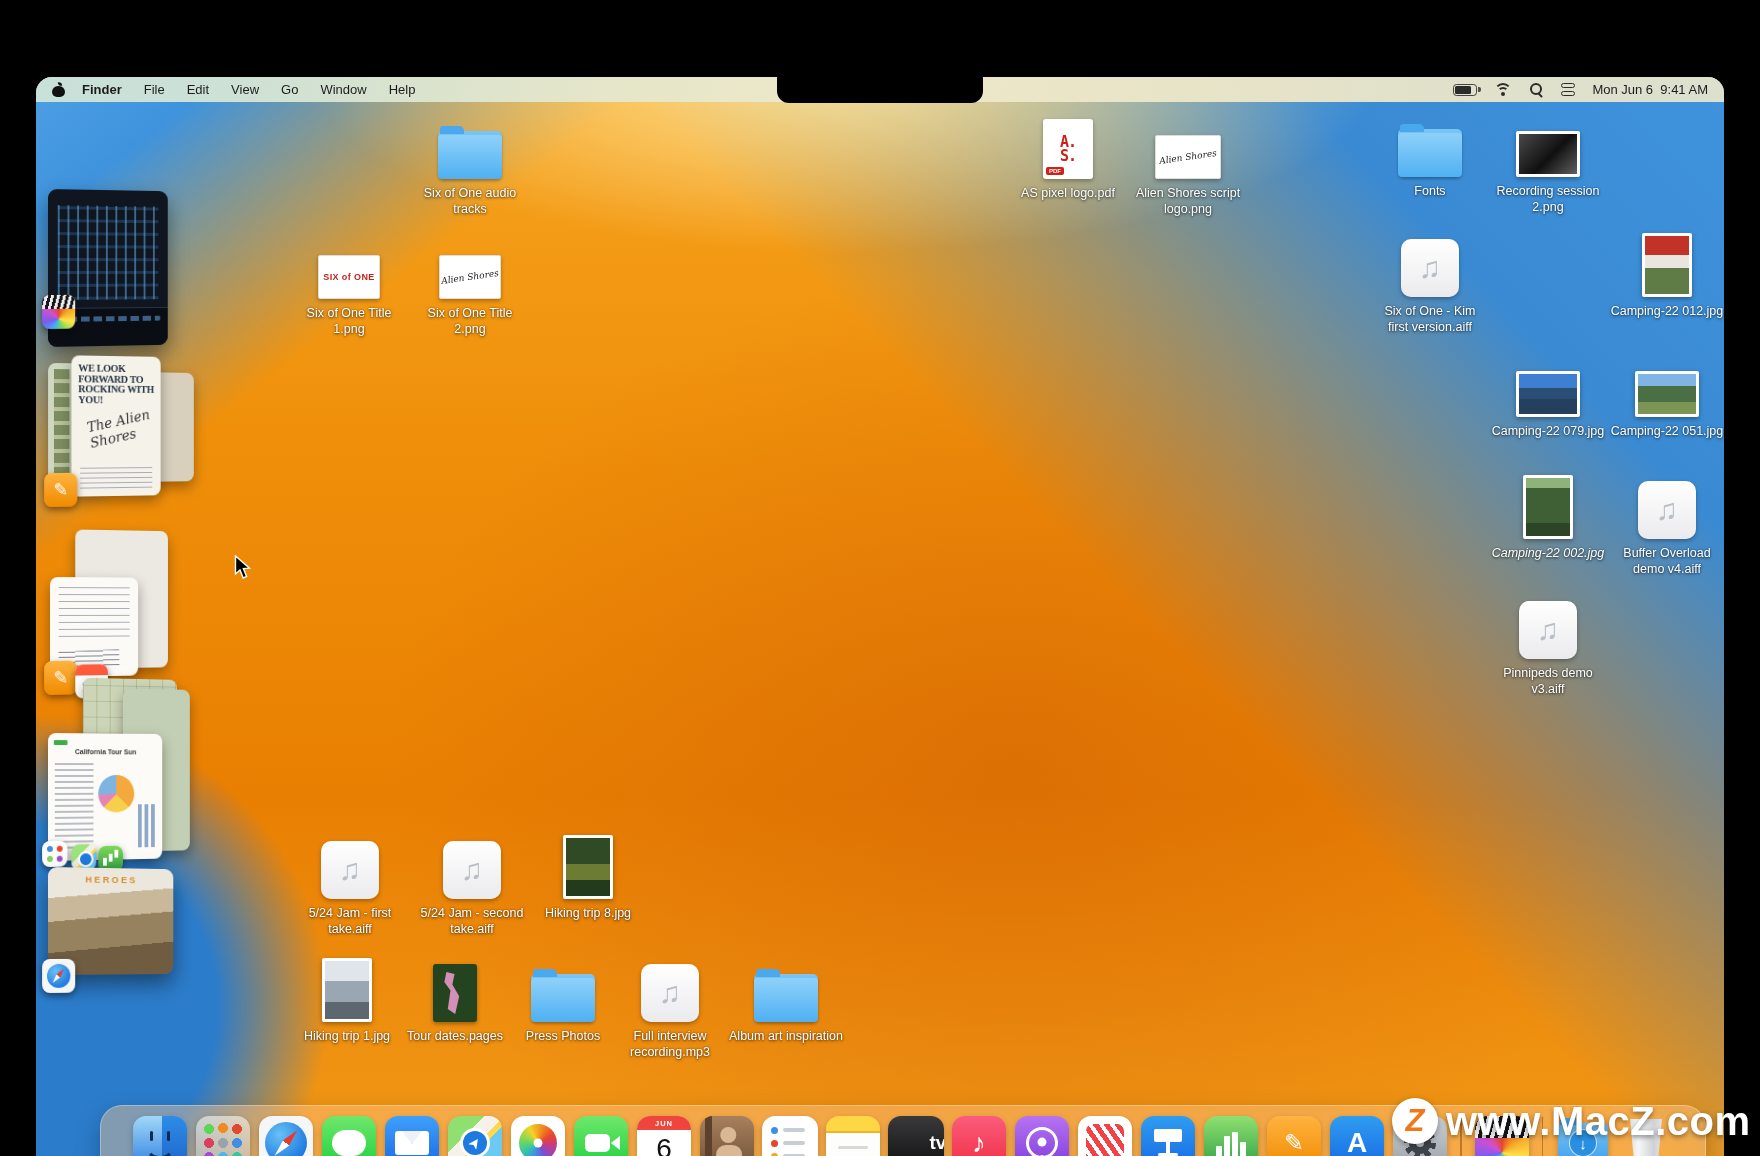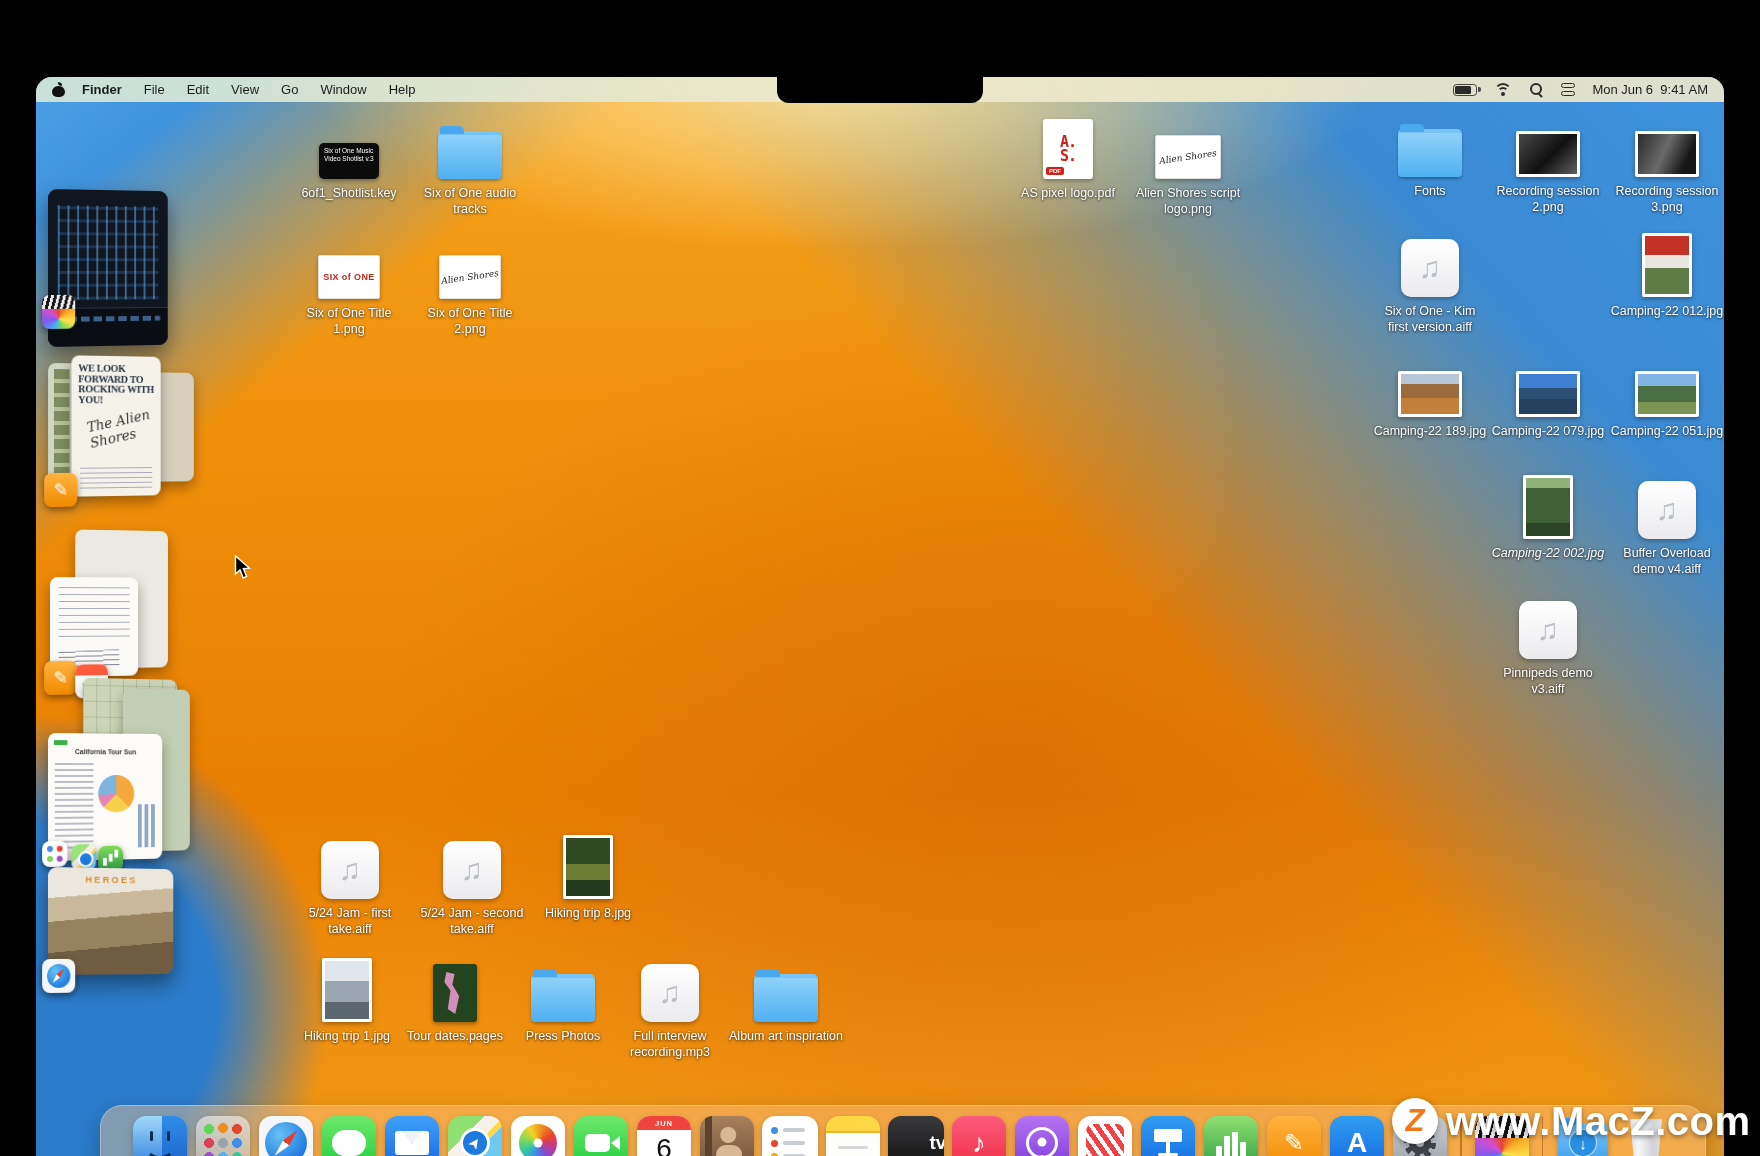--- a/index.html
+++ b/index.html
@@ -372,26 +372,20 @@
     <div class="badge b-num" style="left:52px;bottom:-6px;width:26px;height:26px;"></div>
   </div>
 
   <div class="stack" style="left:12px;top:790px;width:150px;height:150px;">
     <div class="win saf-win">
       <div class="heroes">HEROES</div>
     </div>
     <div class="badge b-safari" style="left:-6px;top:92px;"></div>
   </div>
 
-  <div class="dicon" style="left:255px;top:38px;">
-    <div class="thumbwrap">
-        <div class="keyn">Six of One Music Video Shotlist v.3</div>
-      </div>
-    <div class="lbl">6of1_Shotlist.key</div>
-  </div>
   <div class="dicon" style="left:376px;top:38px;">
     <div class="thumbwrap">
         <div class="folder"></div>
       </div>
     <div class="lbl">Six of One audio tracks</div>
   </div>
   <div class="dicon" style="left:255px;top:158px;">
     <div class="thumbwrap">
         <div class="card">
           <span class="t1">SIX of ONE</span>
@@ -431,45 +425,33 @@
         <div class="folder"></div>
       </div>
     <div class="lbl">Fonts</div>
   </div>
   <div class="dicon" style="left:1454px;top:36px;">
     <div class="thumbwrap">
         <div class="photo land bw1"></div>
       </div>
     <div class="lbl">Recording session 2.png</div>
   </div>
-  <div class="dicon" style="left:1573px;top:36px;">
-    <div class="thumbwrap">
-        <div class="photo land bw2"></div>
-      </div>
-    <div class="lbl">Recording session 3.png</div>
-  </div>
   <div class="dicon" style="left:1336px;top:156px;">
     <div class="thumbwrap">
         <div class="audio">
           <span>♫</span>
         </div>
       </div>
     <div class="lbl">Six of One - Kim first version.aiff</div>
   </div>
   <div class="dicon" style="left:1573px;top:156px;">
     <div class="thumbwrap">
         <div class="photo port c012"></div>
       </div>
     <div class="lbl">Camping-22 012.jpg</div>
-  </div>
-  <div class="dicon" style="left:1336px;top:276px;">
-    <div class="thumbwrap">
-        <div class="photo land c189"></div>
-      </div>
-    <div class="lbl">Camping-22 189.jpg</div>
   </div>
   <div class="dicon" style="left:1454px;top:276px;">
     <div class="thumbwrap">
         <div class="photo land c079"></div>
       </div>
     <div class="lbl">Camping-22 079.jpg</div>
   </div>
   <div class="dicon" style="left:1573px;top:276px;">
     <div class="thumbwrap">
         <div class="photo land c051"></div>

